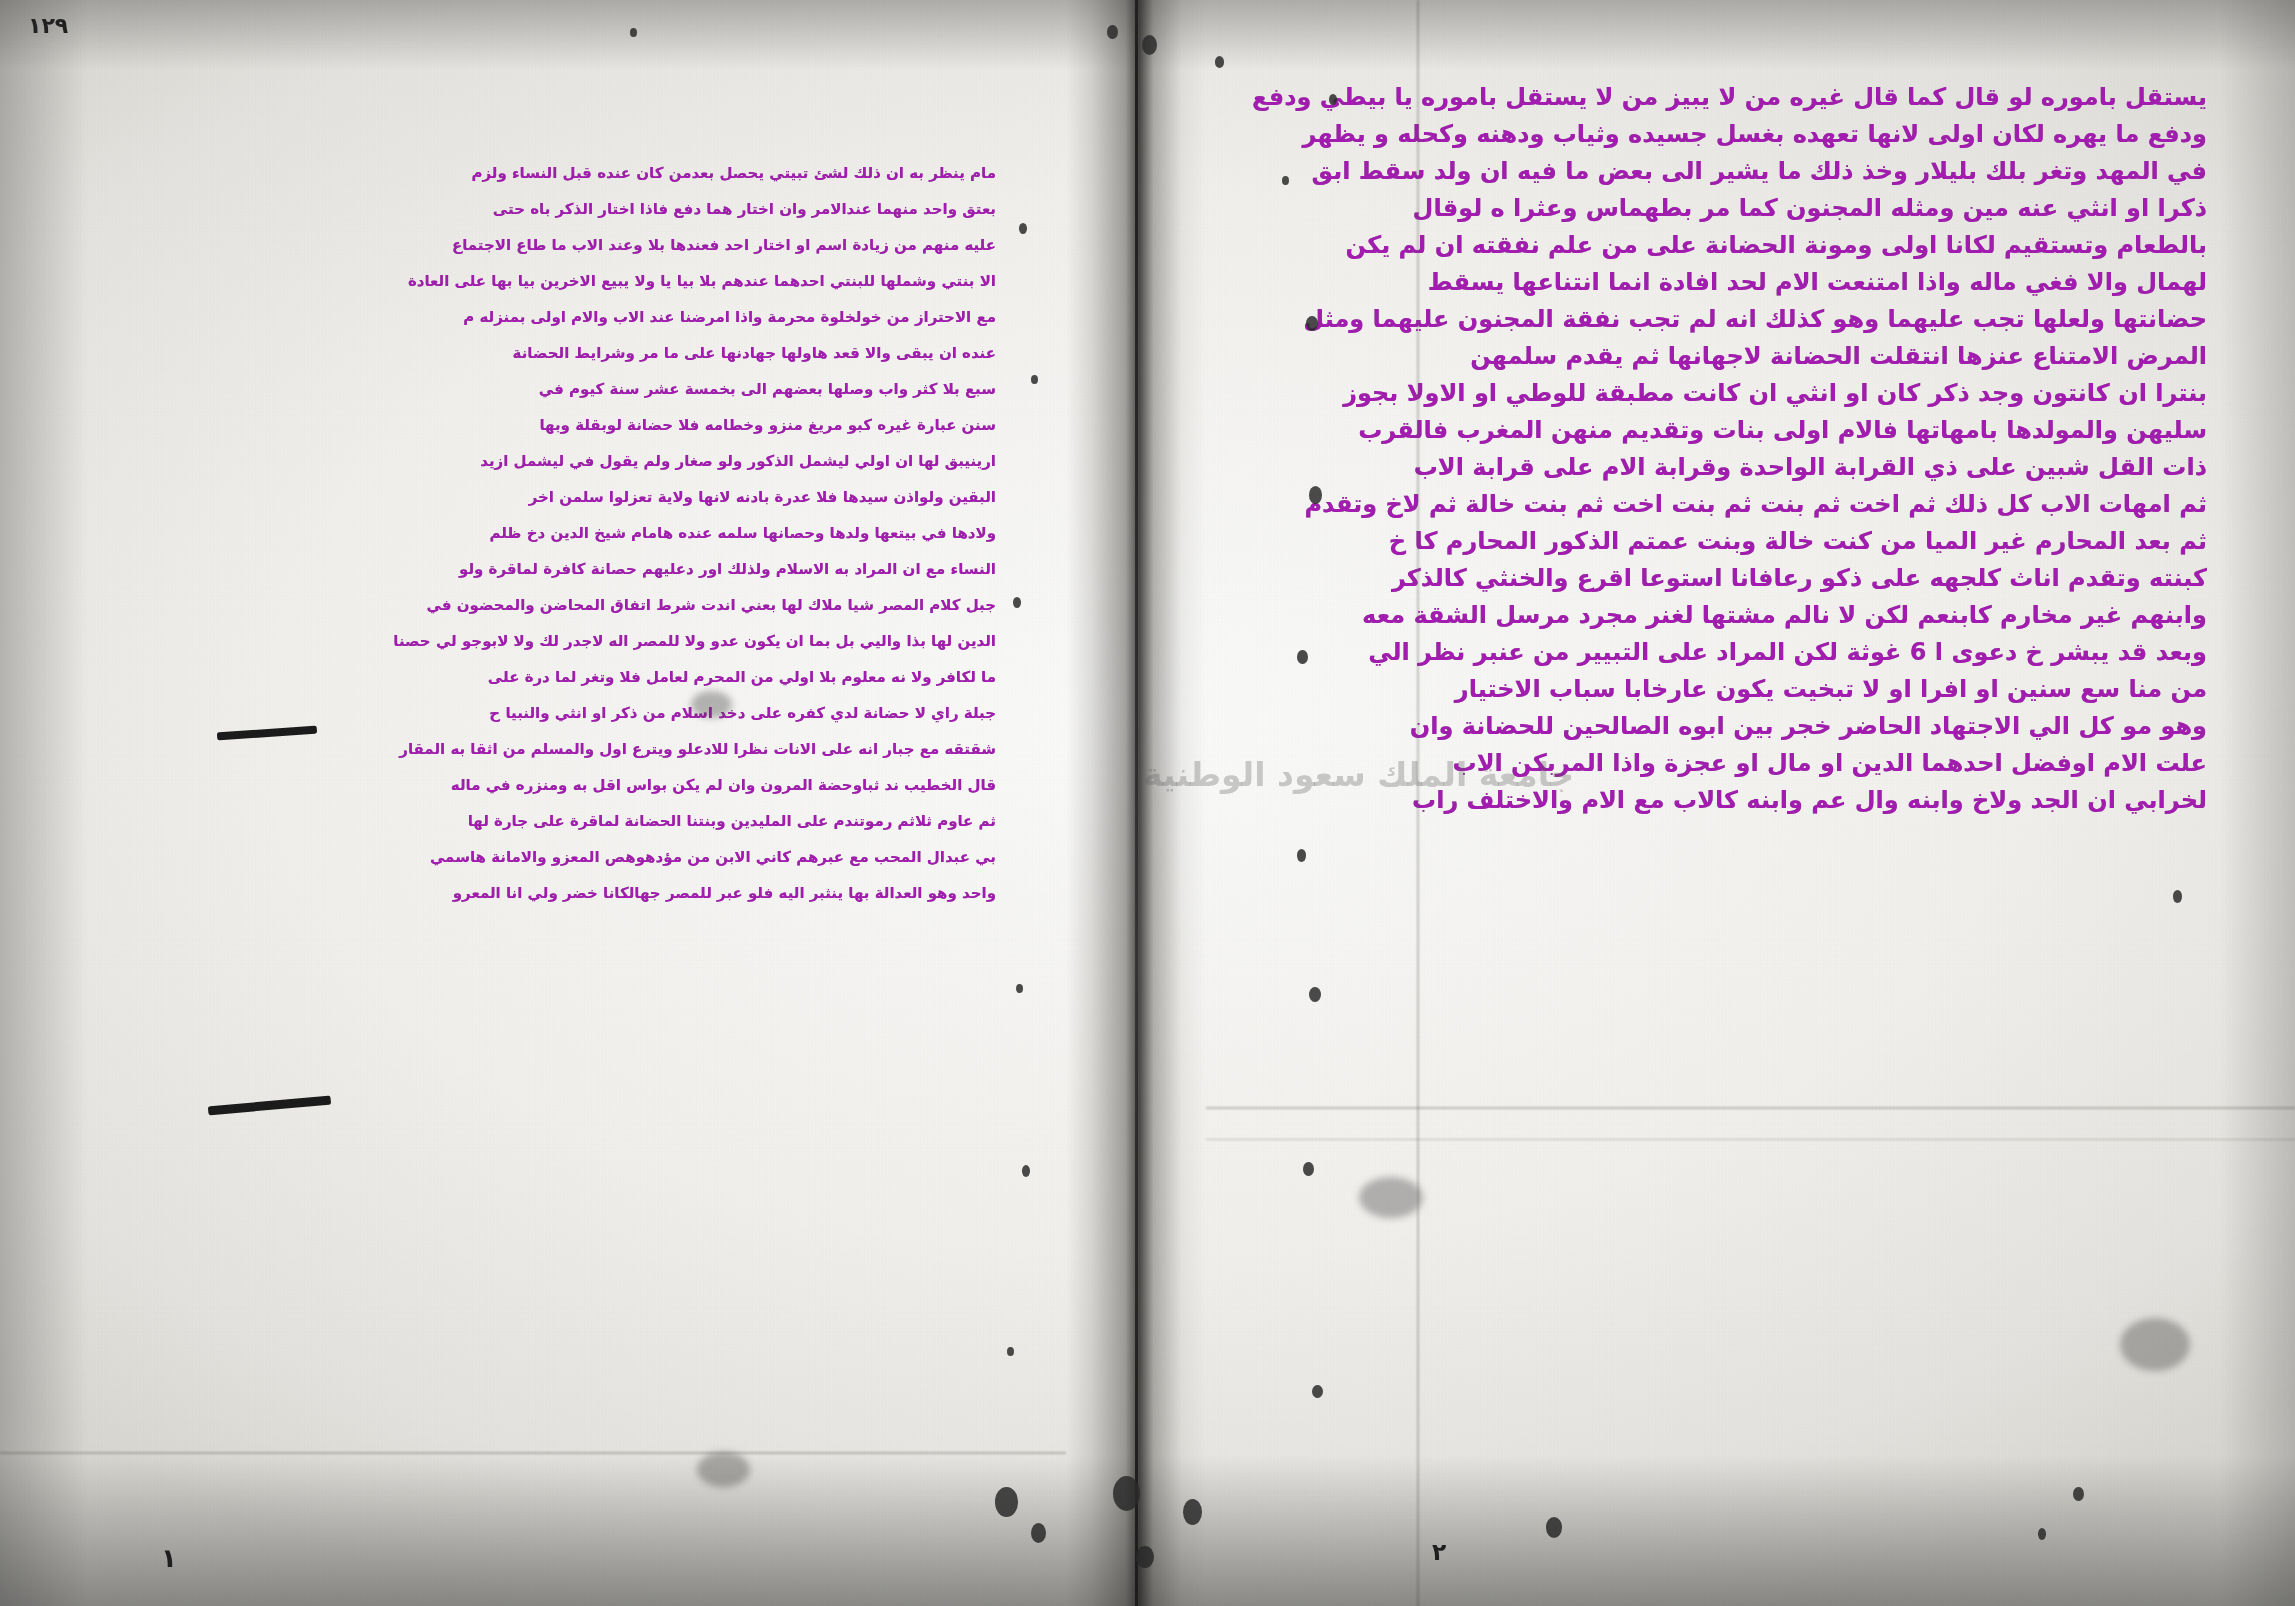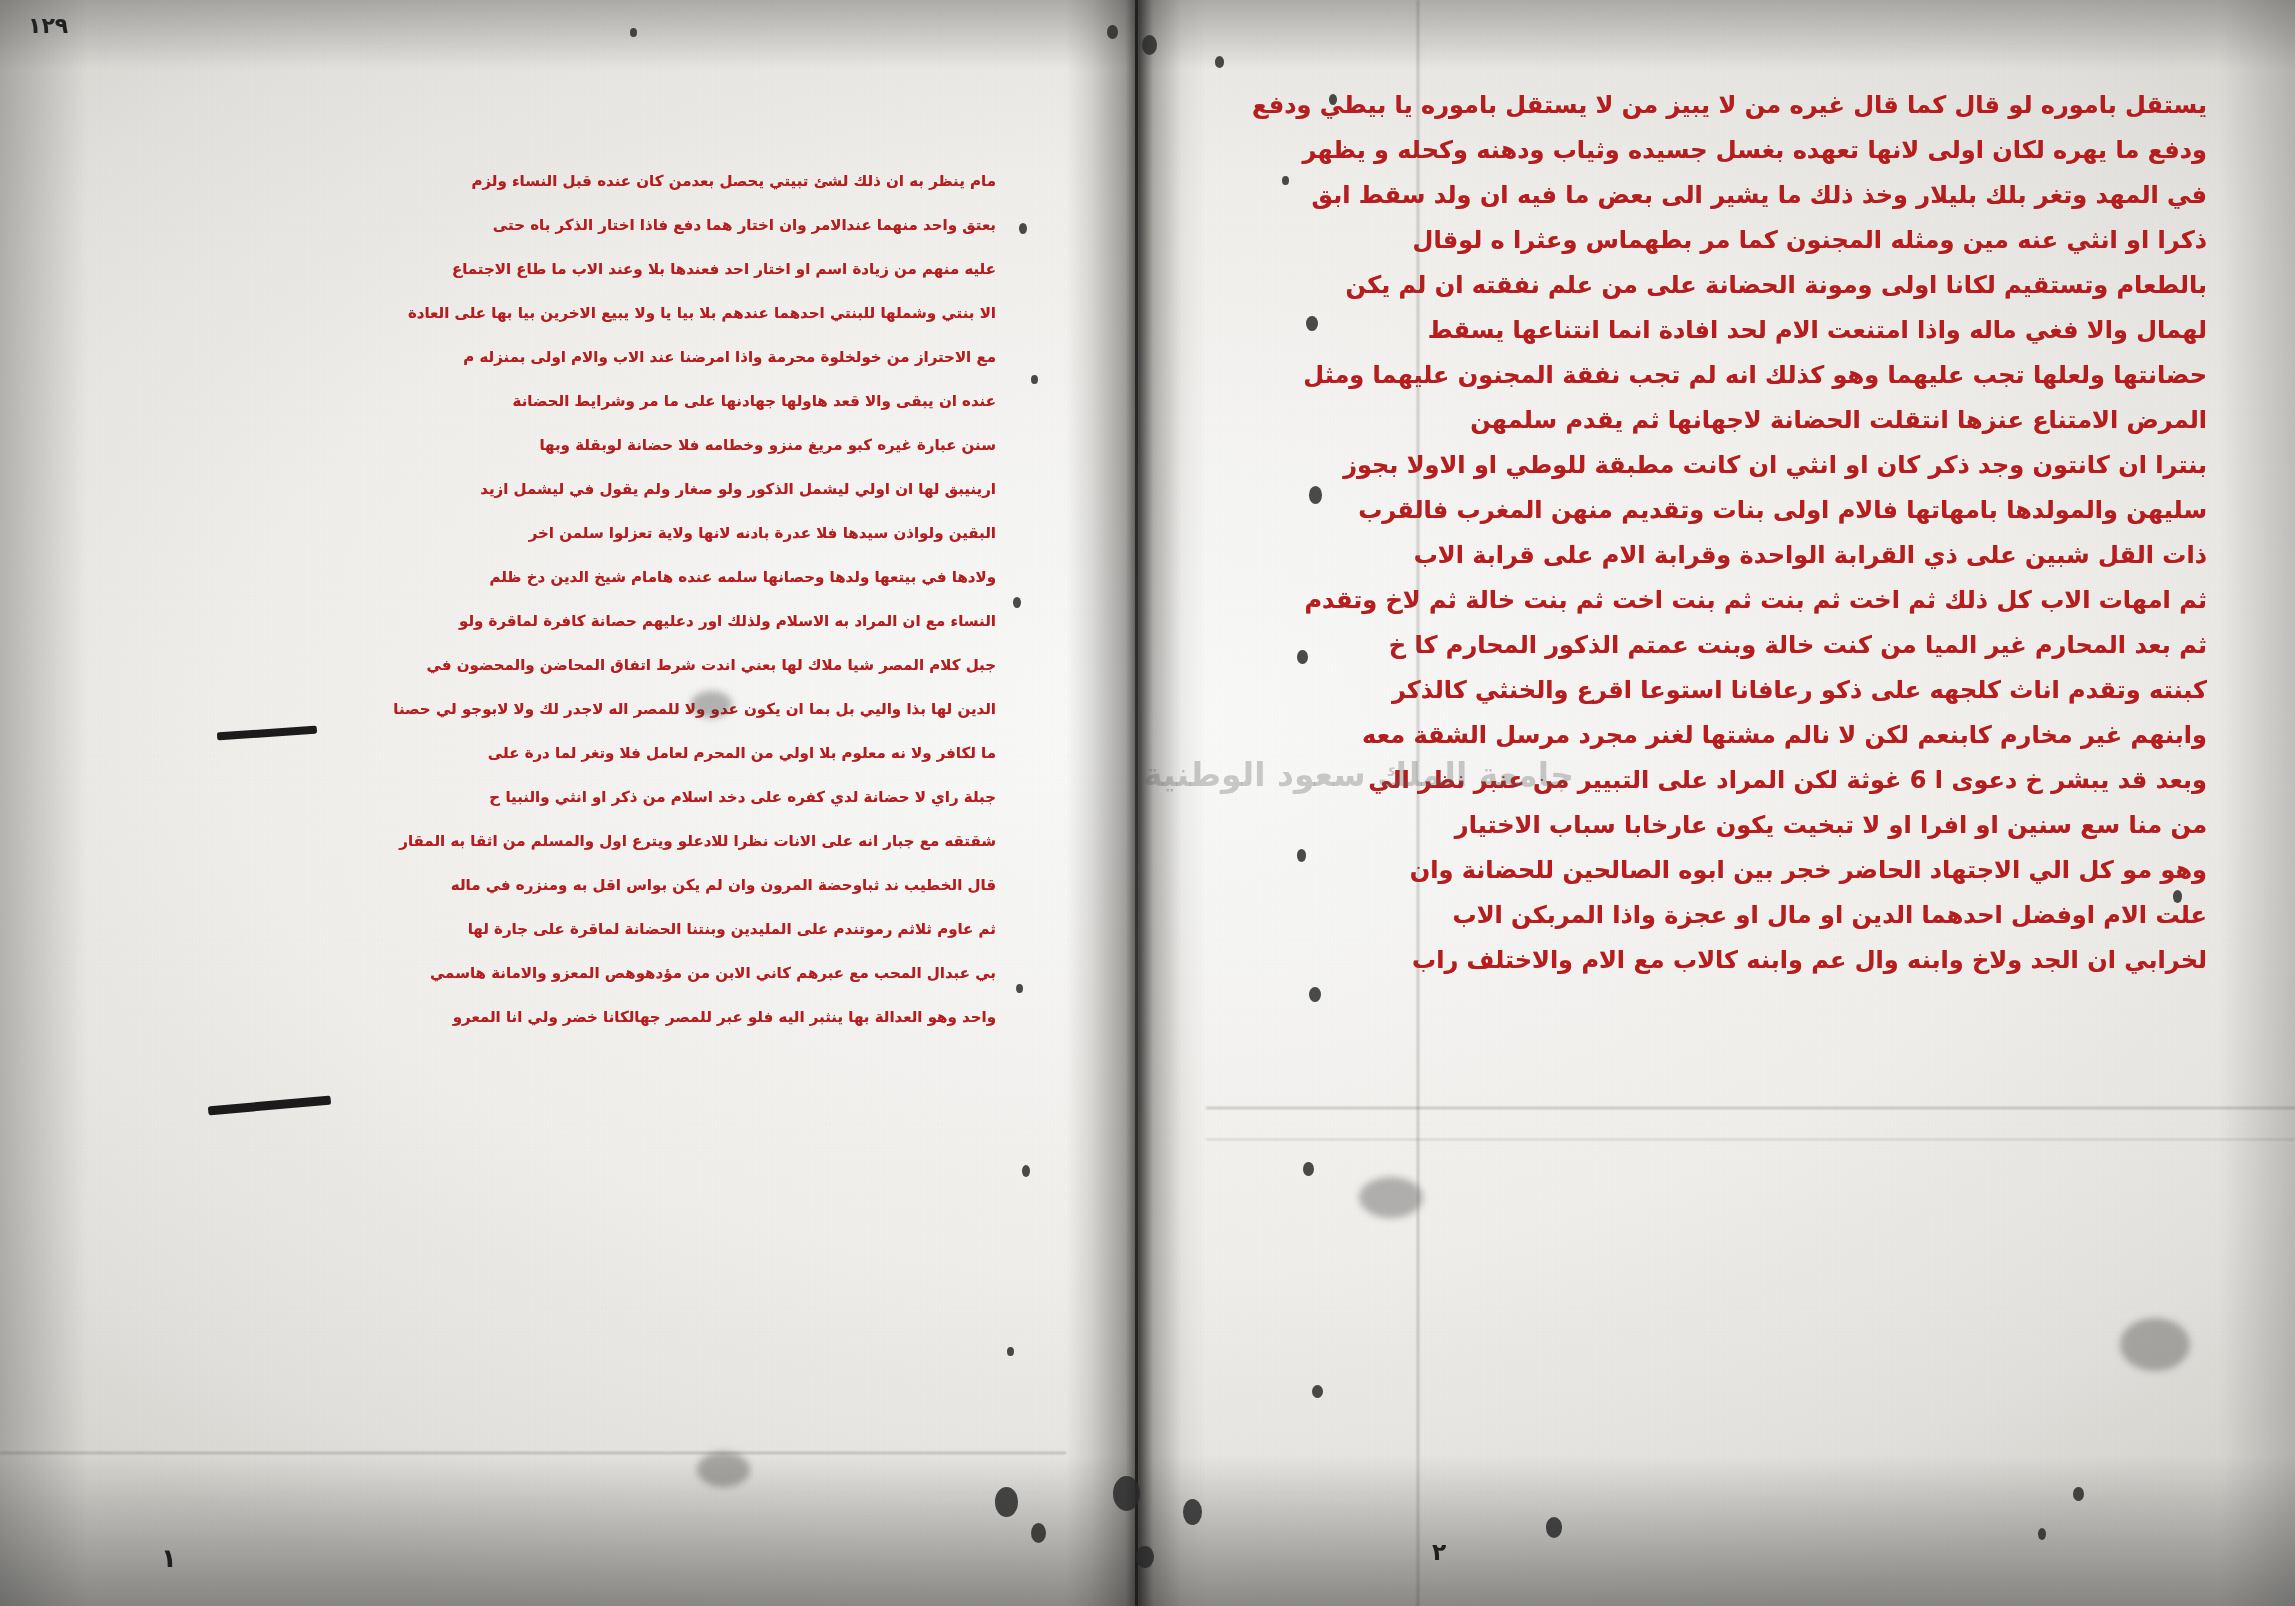--- a/index.html
+++ b/index.html
@@ -86,25 +86,24 @@
   .text-block {
     position: absolute;
     direction: rtl;
     text-align: justify;
     color: #171717;
     font-family: "DejaVu Sans", sans-serif;
   }
   .line {
     white-space: nowrap;
     overflow: visible;
-    color: #b91c1c;
+    color: #a21caf;
     font-weight: 600;
     letter-spacing: 0.3px;
     text-shadow: 0 0 0.6px rgba(0,0,0,.35);
-    margin-top: 8px;
   }
 
   
   #left-text {
     top: 155px;
     right: 76px;
     left: 126px;
   }
   #left-text .line {
     font-size: 15px;
@@ -187,20 +186,21 @@
 
     <div class="folio-number" id="folio-num-topleft">١٢٩</div>
 
     <div class="text-block" id="left-text">
       <div class="line">مام ينظر به ان ذلك لشئ تبيتي يحصل بعدمن كان عنده قبل النساء ولزم</div>
       <div class="line">بعتق واحد منهما عندالامر وان اختار هما دفع فاذا اختار الذكر باه حتى</div>
       <div class="line">عليه منهم من زيادة اسم او اختار احد فعندها بلا وعند الاب ما طاع الاجتماع</div>
       <div class="line">الا بنتي وشملها للبنتي احدهما عندهم بلا بيا يا ولا يبيع الاخرين بيا بها على العادة</div>
       <div class="line">مع الاحتراز من خولخلوة محرمة واذا امرضنا عند الاب والام اولى بمنزله م</div>
       <div class="line">عنده ان يبقى والا قعد هاولها جهادنها على ما مر وشرايط الحضانة</div>
+      <div class="line">سبع بلا كثر واب وصلها بعضهم الى بخمسة عشر سنة كيوم في</div>
       <div class="line">سنن عبارة غيره كبو مريغ منزو وخطامه فلا حضانة لوبقلة وبها</div>
       <div class="line">ارينيبق لها ان اولي ليشمل الذكور ولو صغار ولم يقول في ليشمل ازيد</div>
       <div class="line">البقين ولواذن سيدها فلا عدرة بادنه لانها ولاية تعزلوا سلمن اخر</div>
       <div class="line">ولادها في بيتعها ولدها وحصانها سلمه عنده هامام شيخ الدين دخ ظلم</div>
       <div class="line">النساء مع ان المراد به الاسلام ولذلك اور دعليهم حصانة كافرة لماقرة ولو</div>
       <div class="line">جبل كلام المصر شيا ملاك لها بعني اندت شرط اتفاق المحاضن والمحضون في</div>
       <div class="line">الدين لها بذا واليي بل بما ان يكون عدو ولا للمصر اله لاجدر لك ولا لابوجو لي حصنا</div>
       <div class="line">ما لكافر ولا نه معلوم بلا اولي من المحرم لعامل فلا وتغر لما درة على</div>
       <div class="line">جبلة راي لا حضانة لدي كفره على دخد اسلام من ذكر او انثي والنبيا ح</div>
       <div class="line">شقتقه مع جبار انه على الانات نظرا للادعلو ويترع اول والمسلم من اثقا به المقار</div>

